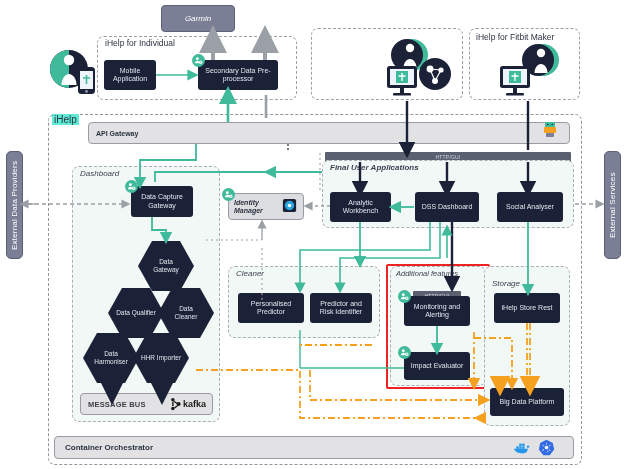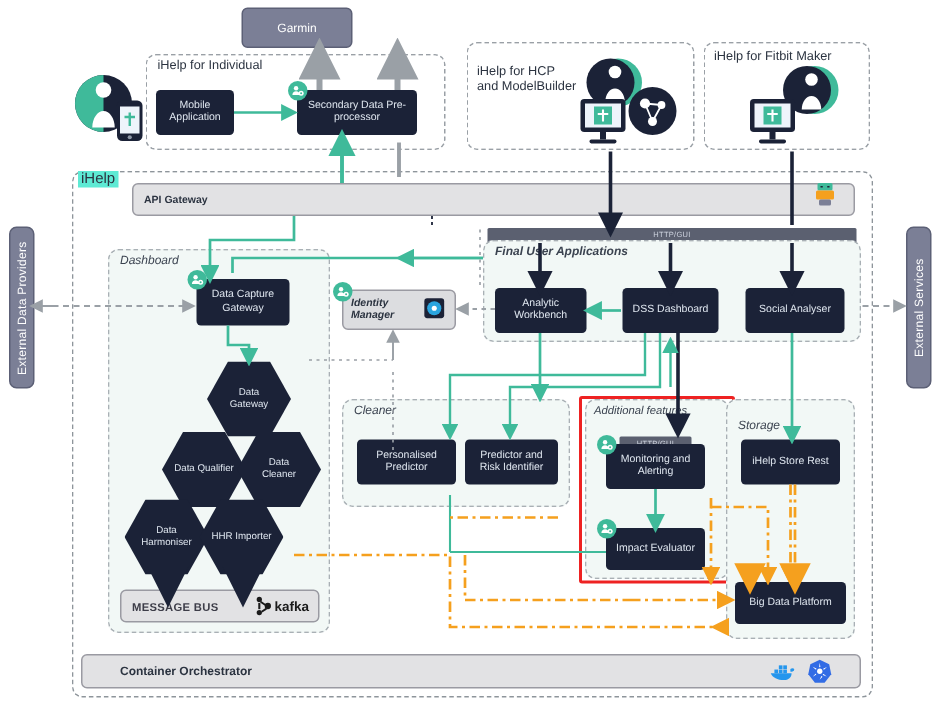--- a/index.html
+++ b/index.html
@@ -53,21 +53,21 @@
     background:#3fba9a;display:flex;align-items:center;justify-content:center;
   }
   .badge svg{width:9px;height:9px;}
   svg.lines{position:absolute;left:0;top:0;width:630px;height:469px;pointer-events:none;}
 </style>
 </head>
 <body>
 
 <div id="canvas">
 
-  <div class="abs tile" style="left:161px;top:5px;width:74px;height:27px;">
+  <div class="abs tile" style="left:161px;top:5px;width:74px;height:27px;font-style:italic;">
     <span>Garmin</span>
   </div>
 
   <div class="abs dashgroup" style="left:97px;top:36px;width:200px;height:64px;"></div>
   <div class="grouplabel plain" style="left:103px;top:38px;background:#fff;font-size:8.5px;color:#2b3340;">
     <span>iHelp for Individual</span>
   </div>
 
   <div class="persona" style="left:44px;top:47px;">
     <svg width="60" height="50" viewBox="0 0 60 50">
@@ -94,24 +94,20 @@
   <div class="badge" style="left:192px;top:54px;">
     <svg viewBox="0 0 16 16">
         <circle cx="6" cy="5" r="2.6" fill="#fff"></circle>
         <path d="M1.6 13c0-2.6 2-4.4 4.4-4.4s4.4 1.8 4.4 4.4z" fill="#fff"></path>
         <circle cx="12" cy="11" r="3" fill="#fff"></circle>
         <circle cx="12" cy="11" r="1.2" fill="#3fba9a"></circle>
       </svg>
   </div>
 
   <div class="abs dashgroup" style="left:311px;top:28px;width:152px;height:72px;"></div>
-  <div class="grouplabel plain" style="left:316px;top:32px;font-size:8.5px;color:#2b3340;line-height:10px;white-space:pre-line;">
-    <span>iHelp for HCP
-and ModelBuilder</span>
-  </div>
   <div class="persona" style="left:385px;top:38px;">
     <svg width="72" height="60" viewBox="0 0 72 60">
       <circle cx="27" cy="17" r="16" fill="#3fba9a"></circle>
       <circle cx="22" cy="17" r="16" fill="#1b2237"></circle>
       <circle cx="25" cy="10" r="4.2" fill="#fff"></circle>
       <path d="M18.5 30c0-5 2.9-9 6.5-9s6.5 4 6.5 9z" fill="#fff"></path>
       <circle cx="50" cy="36" r="16" fill="#1b2237"></circle>
       <circle cx="45" cy="31" r="3.4" fill="#fff"></circle>
       <circle cx="56" cy="32" r="2.6" fill="#fff"></circle>
       <circle cx="50" cy="43" r="3" fill="#fff"></circle>
@@ -154,21 +150,21 @@
   </div>
   <div class="abs" style="left:541px;top:120px;width:18px;height:20px;">
     <svg width="18" height="20" viewBox="0 0 18 20">
       <rect x="4" y="2" width="10" height="5" rx="1" fill="#3fba9a"></rect>
       <rect x="3" y="7" width="12" height="6" rx="1" fill="#f5a01e"></rect>
       <rect x="5" y="13" width="8" height="4" rx="1" fill="#7b7f96"></rect>
       <path d="M6 4.5h1.5M10.5 4.5H12" stroke="#1b2237" stroke-width="1"></path>
     </svg>
   </div>
 
-  <div class="abs greybox" style="left:54px;top:436px;width:520px;height:23px;padding-left:25px;">
+  <div class="abs greybox" style="left:54px;top:436px;width:520px;height:23px;padding-left:10px;">
     <span style="font-weight:bold;font-size:8px;color:#2b3340;">Container Orchestrator</span>
   </div>
   <div class="abs" style="left:513px;top:441px;">
     <svg width="18" height="14" viewBox="0 0 22 16">
       <g fill="#2496ed">
         <rect x="4" y="6" width="3" height="3"></rect>
           <rect x="7.6" y="6" width="3" height="3"></rect>
         <rect x="11.2" y="6" width="3" height="3"></rect>
           <rect x="7.6" y="2.6" width="3" height="3"></rect>
         <rect x="11.2" y="2.6" width="3" height="3"></rect>

